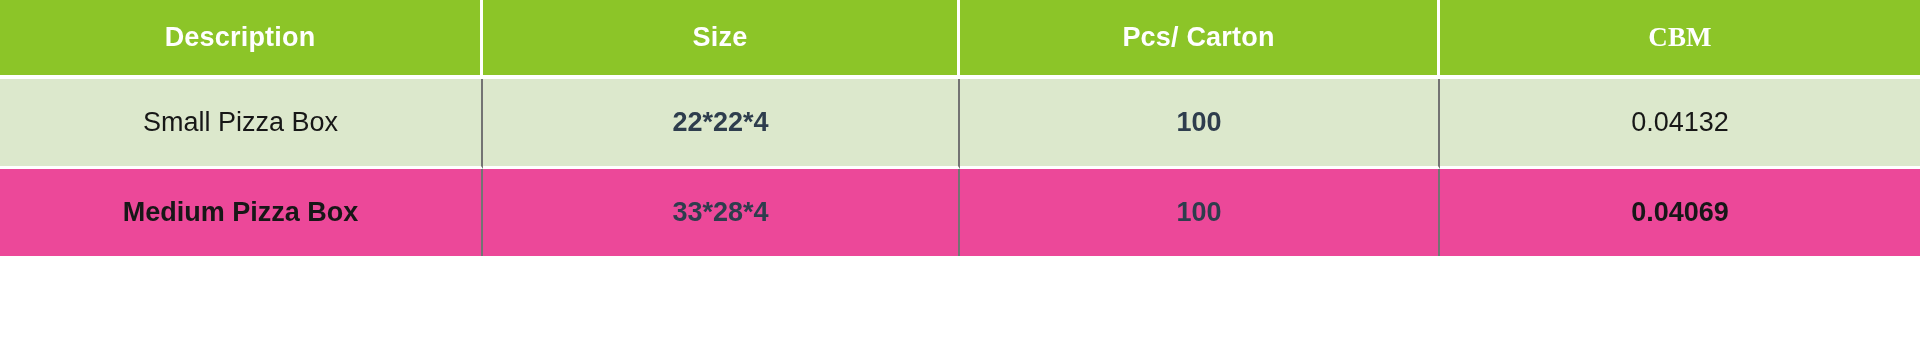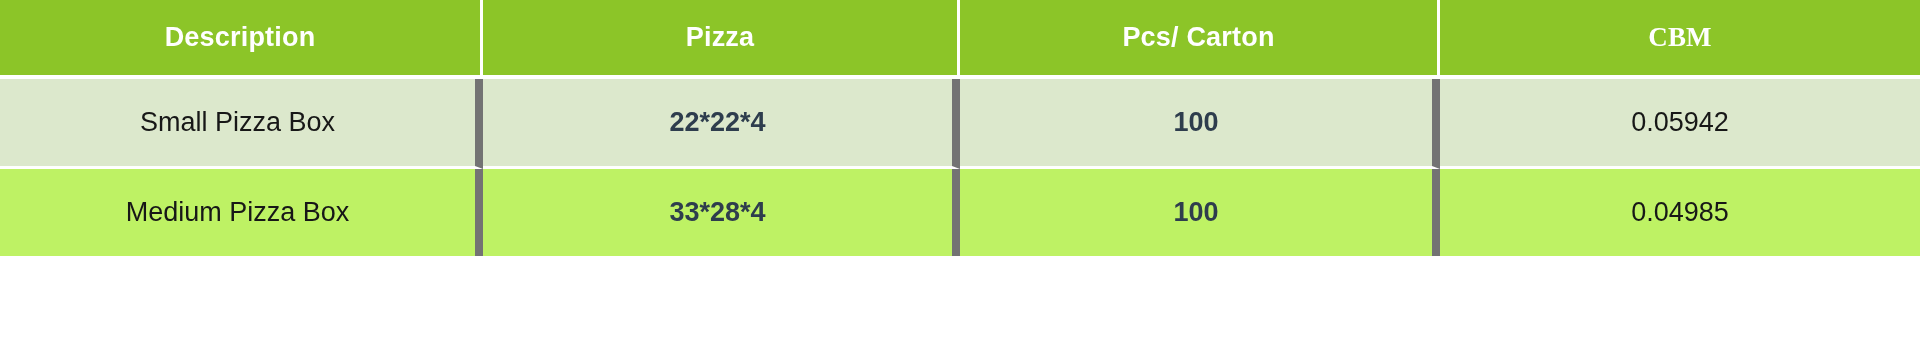--- a/index.html
+++ b/index.html
@@ -40,28 +40,28 @@
     border-bottom: 4px solid #ffffff;
     letter-spacing: 0.2px;
   }
   thead th:last-child { border-right: none; font-family: Liberation Serif, serif; }
 
   tbody td {
     height: 87px;
     text-align: center;
     vertical-align: middle;
     padding: 0;
-    border-right: 8px solid #737373;
+    border-right: 2px solid #737373;
     border-bottom: 3px solid #ffffff;
   }
   tbody td:last-child { border-right: none; }
   tbody tr:last-child td { border-bottom: none; }
 
   tbody tr.row-odd td { background: #dce8cc; }
-  tbody tr.row-even td { background: #bef264; }
+  tbody tr.row-even td { background: #ec4899; font-weight: bold; }
 
   td.cell-desc,
   td.cell-cbm {
     font-size: 27px;
     font-weight: normal;
     color: #171717;
   }
 
   td.cell-size,
   td.cell-pcs {
@@ -77,32 +77,32 @@
 <table class="spec-table">
   <colgroup>
     <col class="c1">
       <col class="c2">
       <col class="c3">
       <col class="c4">
   </colgroup>
   <thead>
     <tr>
       <th>Description</th>
-      <th>Pizza</th>
+      <th>Size</th>
       <th>Pcs/ Carton</th>
       <th>CBM</th>
     </tr>
   </thead>
   <tbody>
     <tr class="row-odd">
       <td class="cell-desc">Small Pizza Box</td>
       <td class="cell-size">22*22*4</td>
       <td class="cell-pcs">100</td>
-      <td class="cell-cbm">0.05942</td>
+      <td class="cell-cbm">0.04132</td>
     </tr>
     <tr class="row-even">
       <td class="cell-desc">Medium Pizza Box</td>
       <td class="cell-size">33*28*4</td>
       <td class="cell-pcs">100</td>
-      <td class="cell-cbm">0.04985</td>
+      <td class="cell-cbm">0.04069</td>
     </tr>
   </tbody>
 </table>
 
 </body></html>

